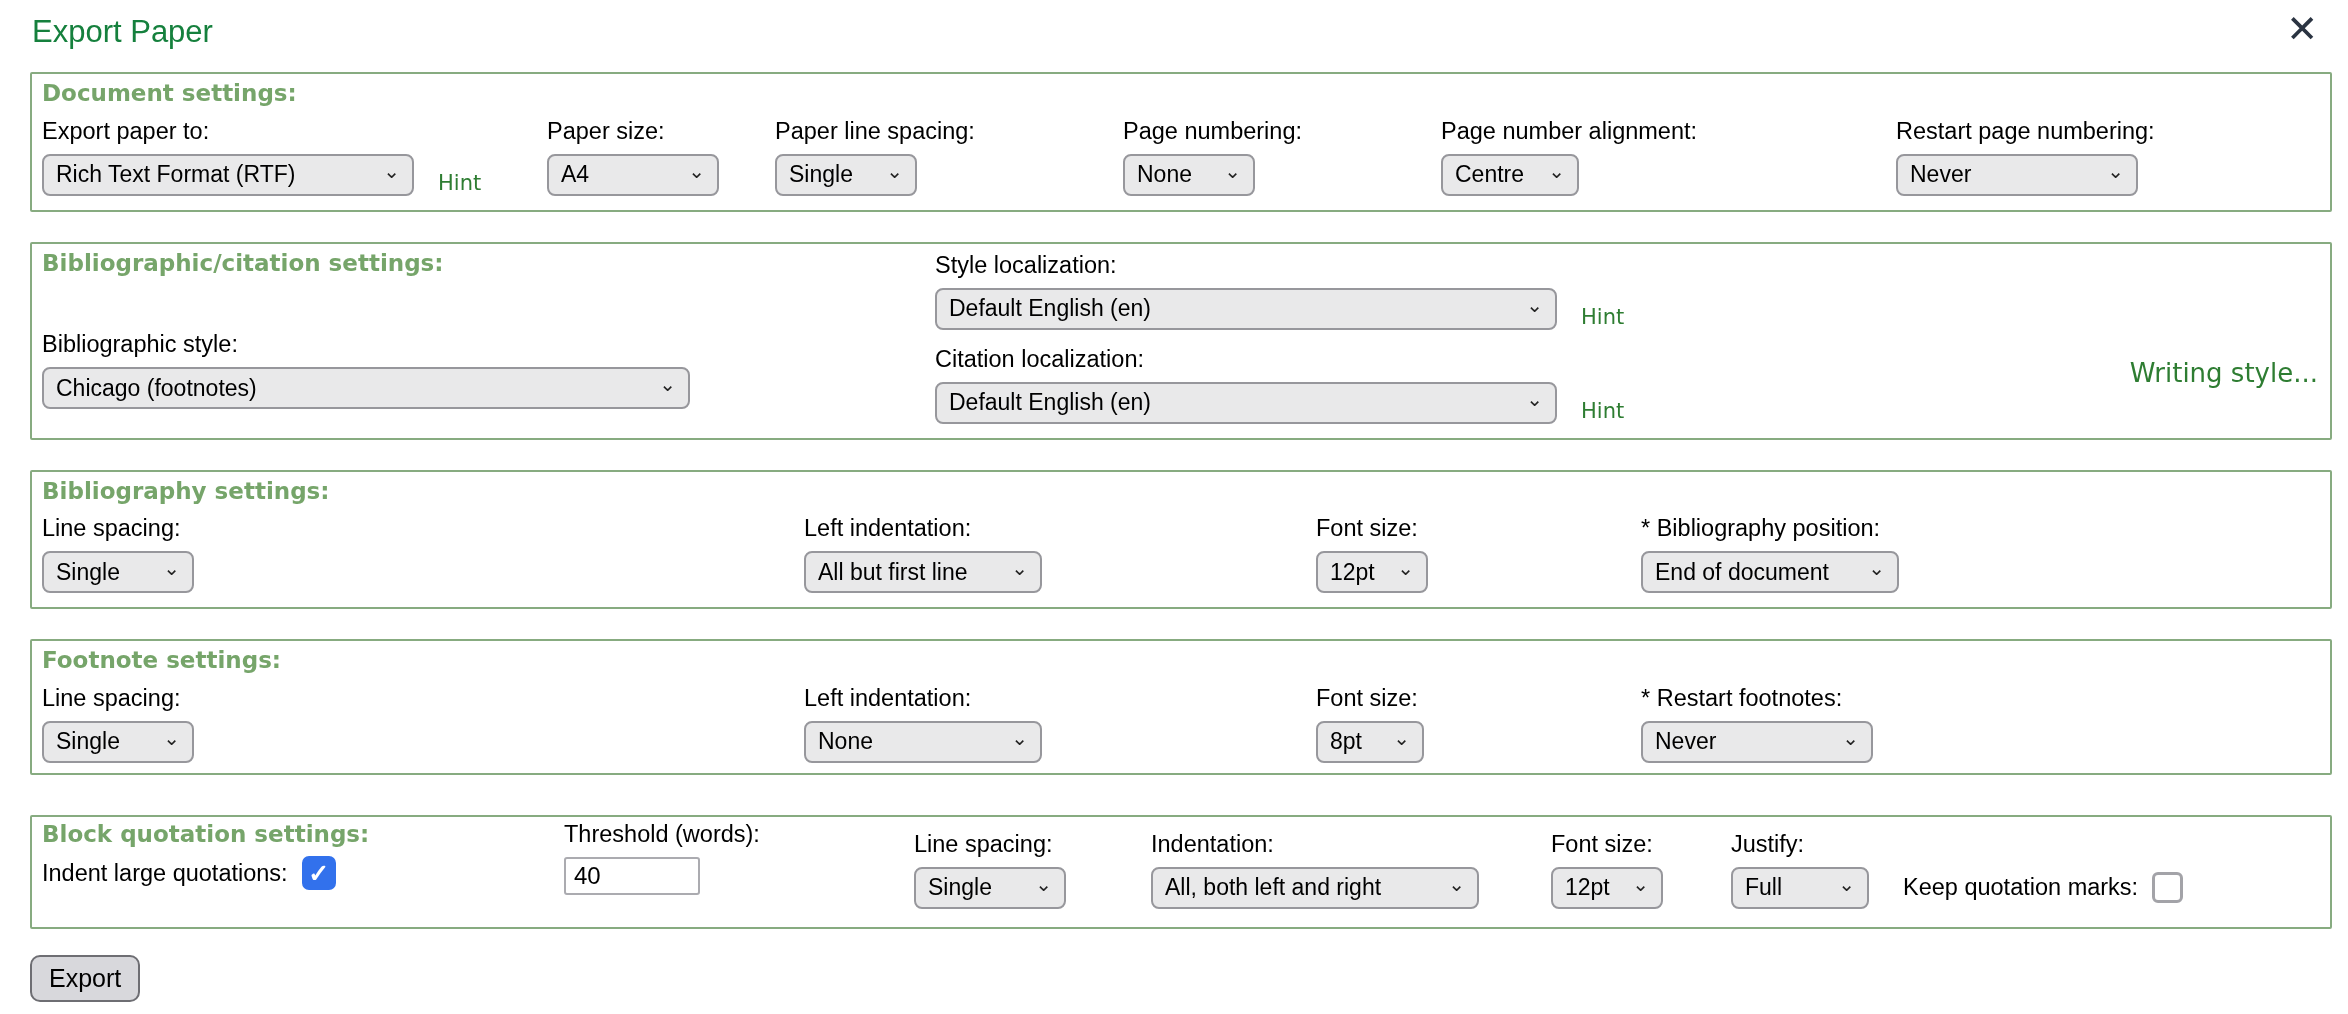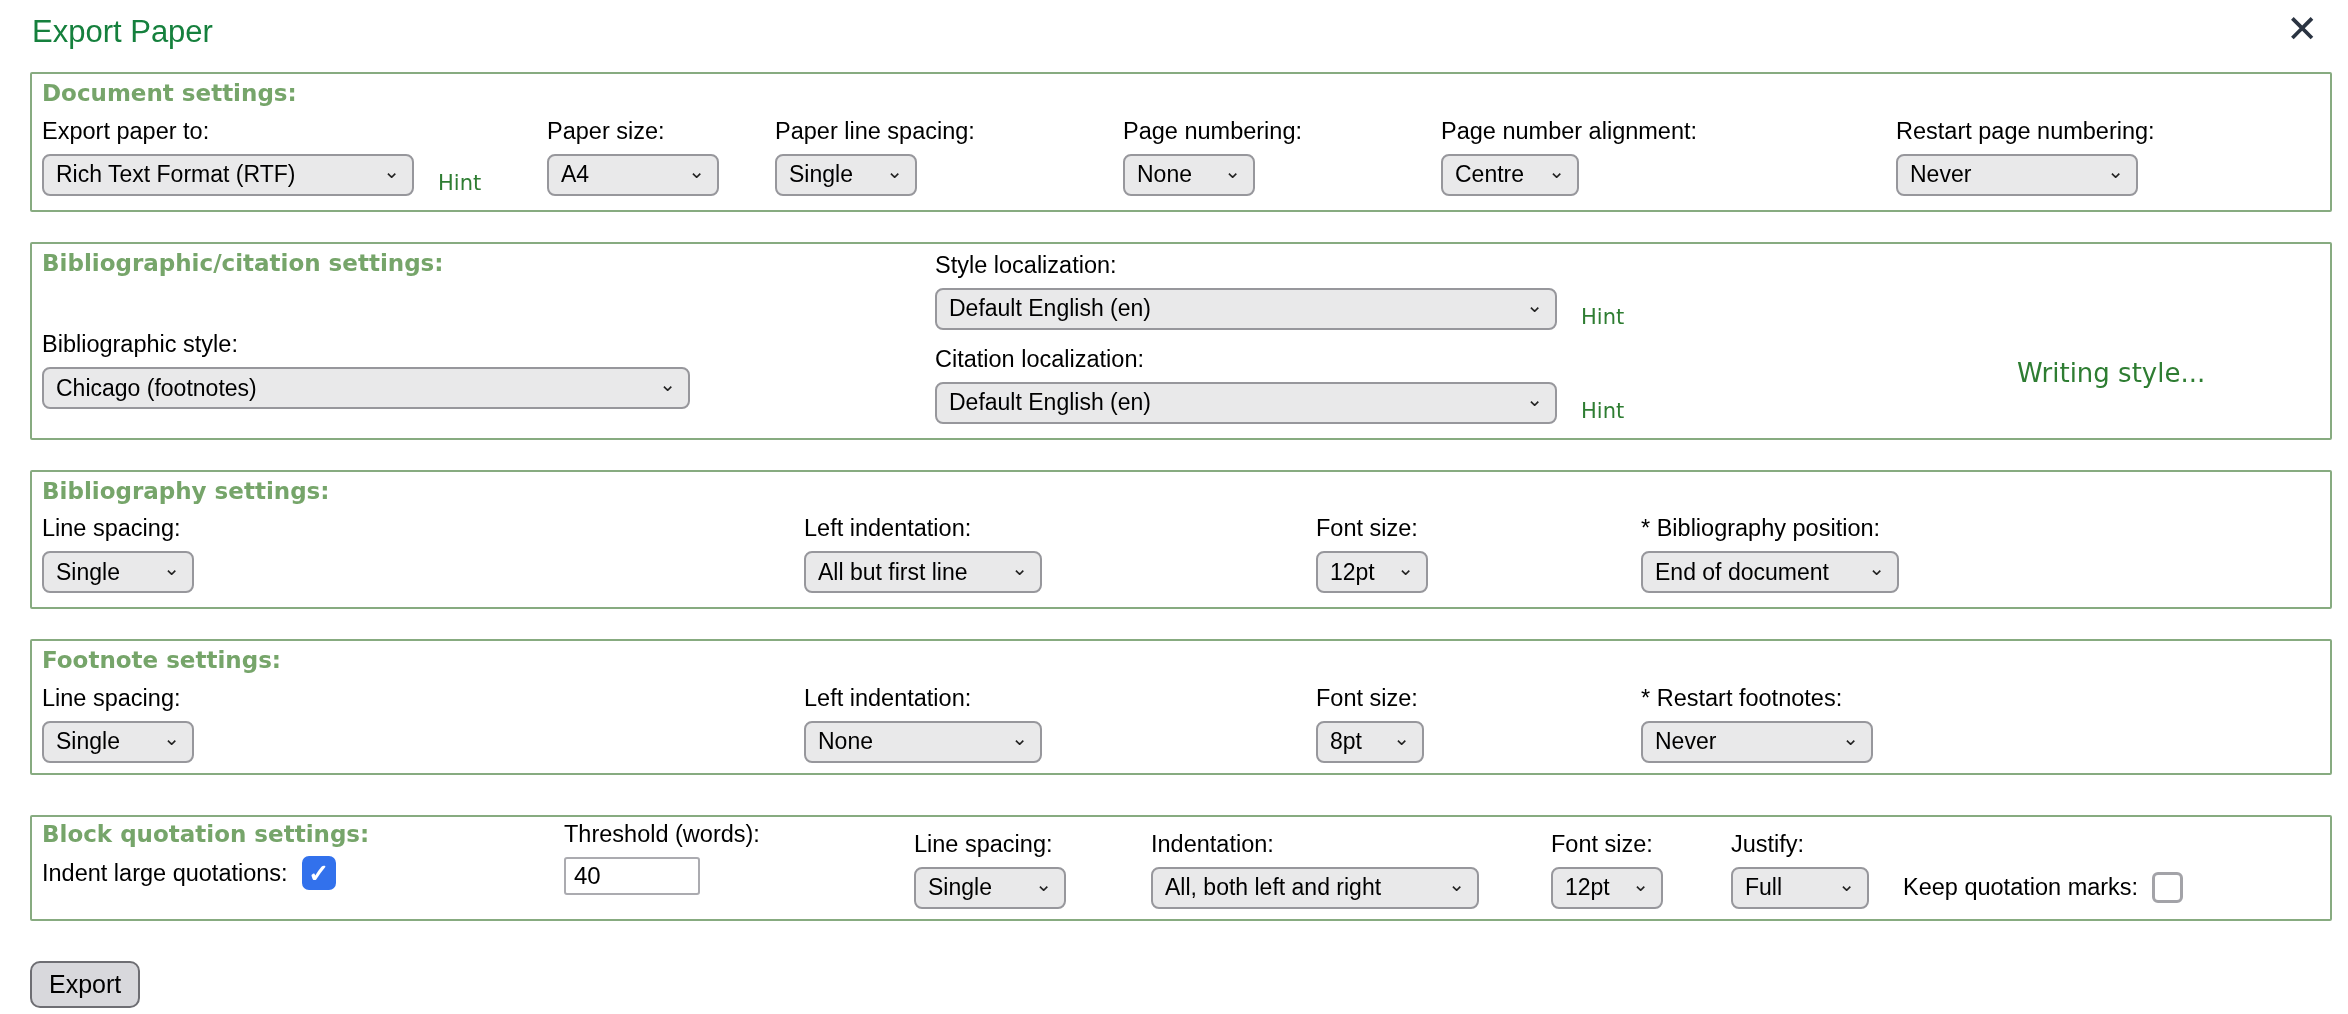--- a/index.html
+++ b/index.html
@@ -14,21 +14,21 @@
   .lbl{font-size:23.5px;color:#000;display:block;margin:10px 0 9px 0;white-space:nowrap;}
   .fg{display:flex;flex-direction:column;align-items:flex-start;}
 
   .select{display:inline-flex;align-items:center;justify-content:space-between;background:#e9e9ea;border:2px solid #97979c;border-radius:8px;height:42px;padding:0 12px;font-size:23px;box-sizing:border-box;cursor:pointer;white-space:nowrap;}
   .select .chev{font-size:20px;color:#222;margin-left:14px;line-height:0.6;transform:translateY(-4px);}
 
   .ctrl-row{display:flex;align-items:flex-end;gap:24px;}
   .hint-link{font-family:"DejaVu Sans",sans-serif;font-size:21px;color:#2e7d32;cursor:pointer;margin-bottom:1px;white-space:nowrap;}
 
   .grid1{display:grid;grid-template-columns:505px 228px 348px 318px 455px auto;align-items:start;}
-  .grid2{display:grid;grid-template-columns:893px 1082px auto;align-items:start;}
+  .grid2{display:grid;grid-template-columns:893px 1082px auto;align-items:start;text-align:right;}
   .grid34{display:grid;grid-template-columns:762px 512px 325px auto;align-items:start;}
   .grid5{display:grid;grid-template-columns:522px 350px 237px 400px 180px 172px auto;align-items:start;}
 
   .biblio-style-group{margin-top:44px;}
   .writing-style{font-family:"DejaVu Sans",sans-serif;font-size:26px;color:#2e7d32;cursor:pointer;align-self:end;margin-bottom:36px;white-space:nowrap;}
 
   .checkbox{width:34px;height:34px;border:3px solid #a3a3a8;border-radius:7px;background:#fff;display:inline-flex;align-items:center;justify-content:center;box-sizing:border-box;cursor:pointer;flex:none;}
   .checkbox .checkmark{display:none;}
   .checkbox.checked{background:#3271ec;border-color:#3271ec;}
   .checkbox.checked .checkmark{display:block;color:#fff;font-size:25px;font-weight:700;line-height:1;}
@@ -205,21 +205,21 @@
       <span class="lbl">* Restart footnotes:</span>
       <div class="select" style="width:232px">
         <span>Never</span>
         <span class="chev">⌄</span>
       </div>
     </div>
   </div>
 </div>
 
 
-<div class="section" style="padding-top:4px;padding-bottom:10px;margin-bottom:36px">
+<div class="section" style="padding-top:4px;padding-bottom:18px;margin-bottom:22px">
   <div class="grid5">
     <div>
       <div class="section-heading">Block quotation settings:</div>
       <div class="inline-check-row" style="margin-top:8px">
         <span class="lbl" style="margin:0">Indent large quotations:</span>
         <span class="checkbox checked">
           <span class="checkmark">✓</span>
         </span>
       </div>
     </div>

